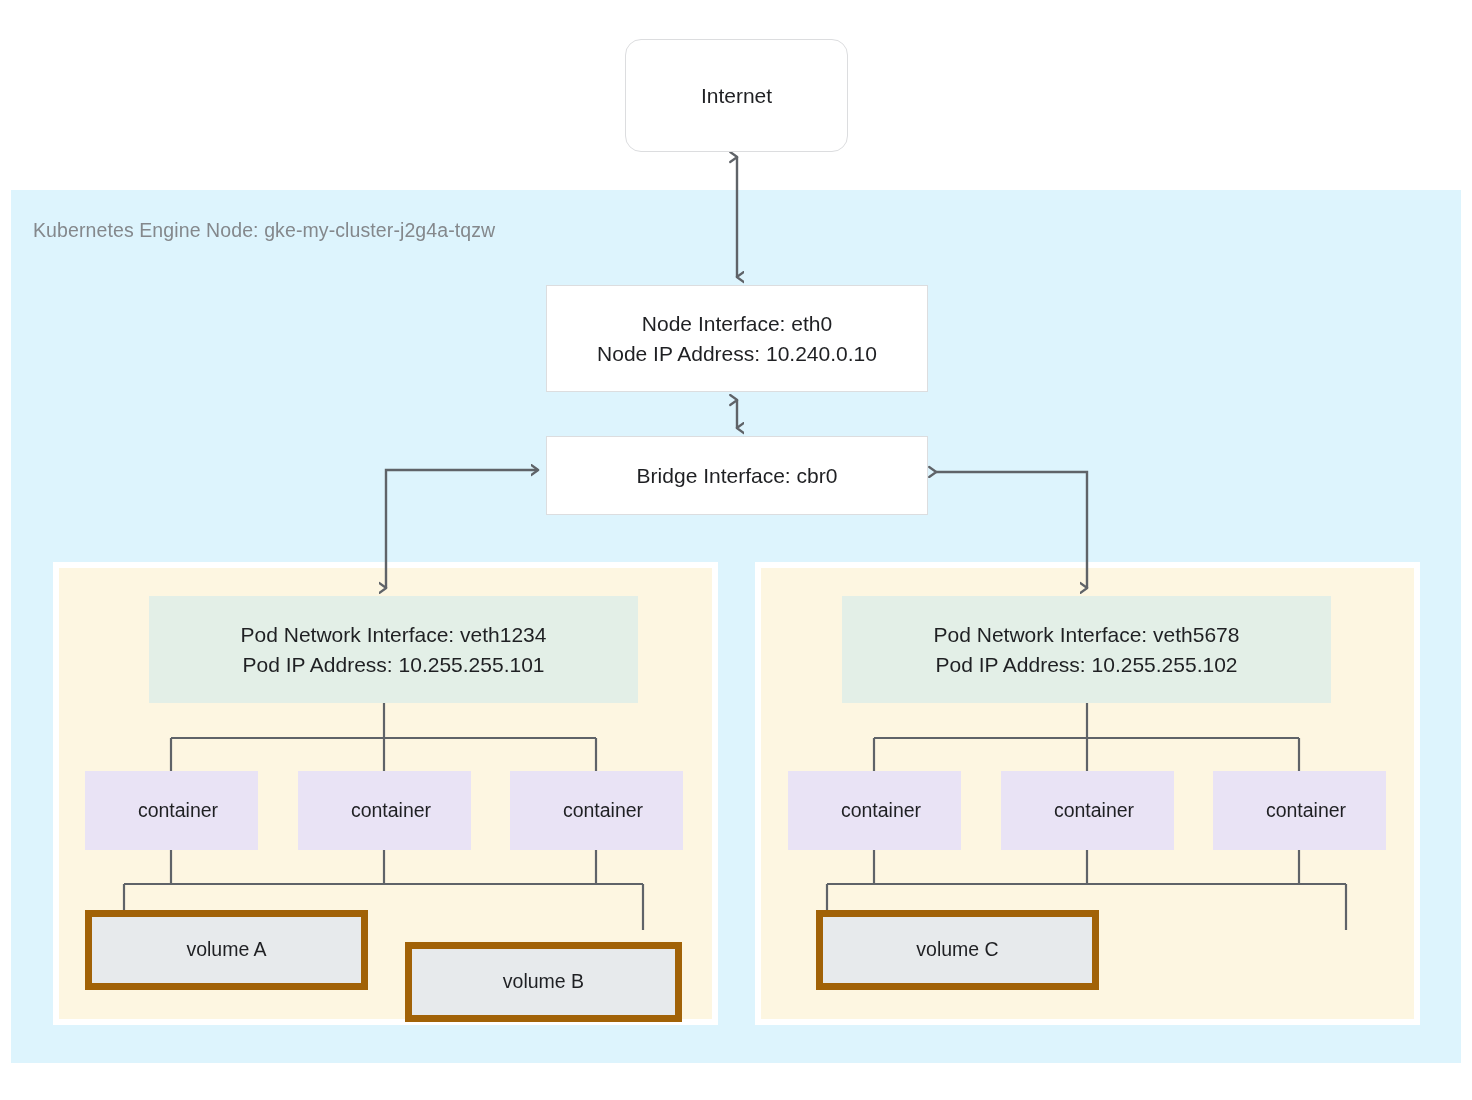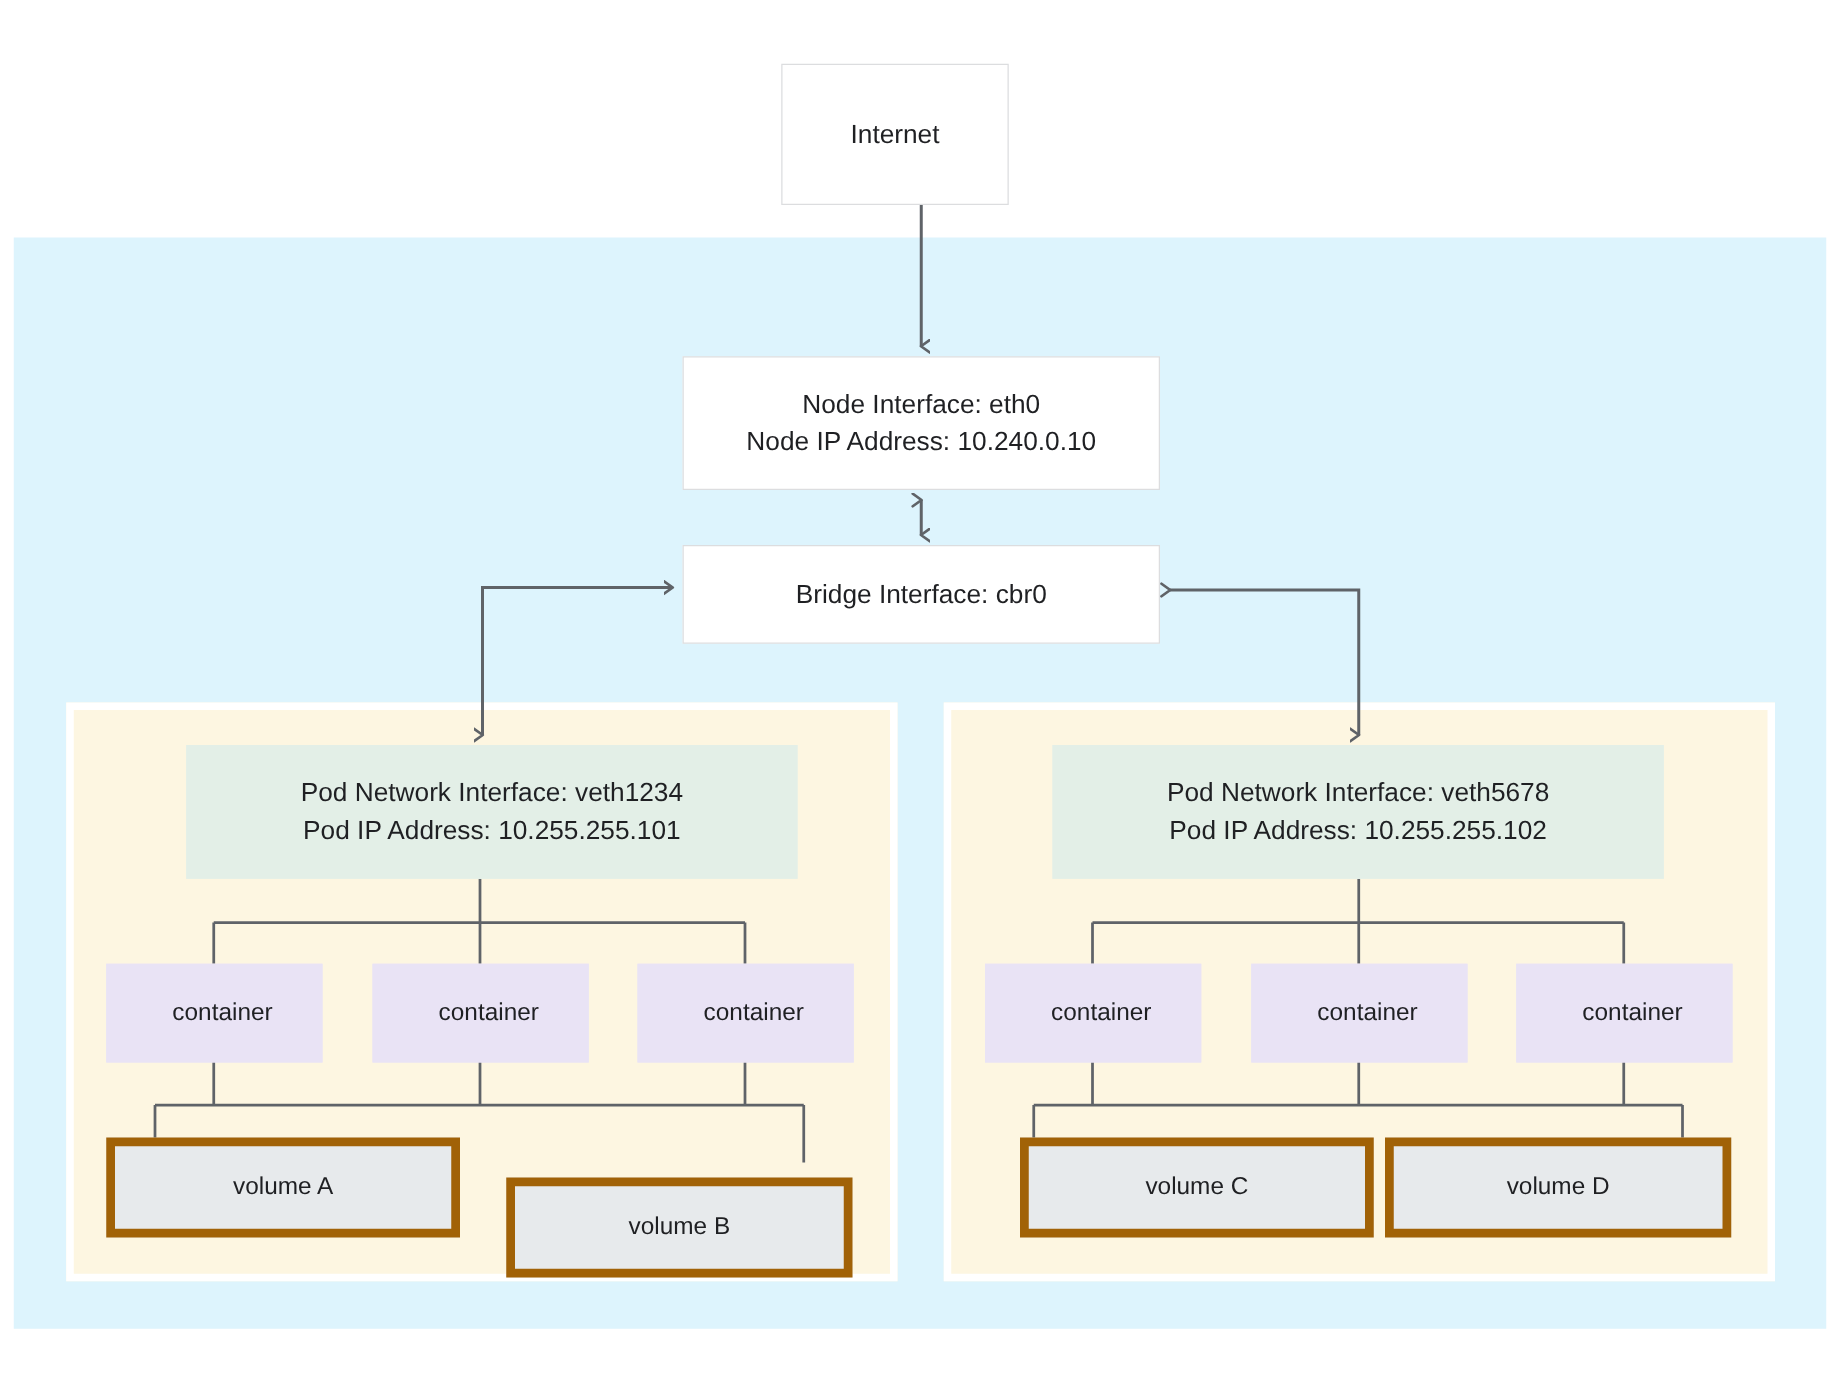--- a/index.html
+++ b/index.html
@@ -60,22 +60,23 @@
   }
   #pod-region-left  { left: 53px; }
   #pod-region-right { left: 755px; }
 
   
   .plain {
     background: #ffffff;
     border: 1px solid #dcdddf;
   }
   #internet-box {
-    left: 625px; top: 51px; width: 182px; height: 113px;
-    font-size: 21px;
+    left: 625px; top: 39px; width: 223px; height: 113px;
+    font-size: 21px;
+    border-radius: 16px;
   }
   #eth0-box {
     left: 546px; top: 285px; width: 382px; height: 107px;
     font-size: 21px;
   }
   #bridge-box {
     left: 546px; top: 436px; width: 382px; height: 79px;
     font-size: 21px;
   }
 
@@ -119,20 +120,21 @@
     height: 1100px;
     pointer-events: none;
   }
 </style>
 </head>
 <body>
 
 <div id="stage">
 
   <div id="node-region"></div>
+  <div id="node-label">Kubernetes Engine Node: gke-my-cluster-j2g4a-tqzw</div>
 
   <div id="pod-region-left" class="pod-region"></div>
   <div id="pod-region-right" class="pod-region"></div>
 
   <svg id="connectors" viewBox="0 0 1472 1100" xmlns="http://www.w3.org/2000/svg">
     <defs>
       <marker id="arrow-up" markerWidth="14" markerHeight="14" refX="6" refY="2.2" orient="auto" markerUnits="userSpaceOnUse">
         <path d="M1,9 L6,2 L11,9" fill="none" stroke="#5f6368" stroke-width="2.2" stroke-linecap="round" stroke-linejoin="round"></path>
       </marker>
       <marker id="arrow-down" markerWidth="14" markerHeight="14" refX="6" refY="6.8" orient="auto" markerUnits="userSpaceOnUse">
@@ -208,15 +210,14 @@
   <div class="box container-box" style="left:510px;">container</div>
 
   <div class="box volume-box" style="left:85px; width:283px;">volume A</div>
   <div class="box volume-box" style="left:405px; width:277px;margin-top:32px;">volume B</div>
 
   <div class="box container-box" style="left:788px;">container</div>
   <div class="box container-box" style="left:1001px;">container</div>
   <div class="box container-box" style="left:1213px;">container</div>
 
   <div class="box volume-box" style="left:788px; width:283px;margin-left:28px;">volume C</div>
-  <div class="box volume-box" style="left:1108px; width:277px;">volume D</div>
 
 </div>
 
 </body></html>

